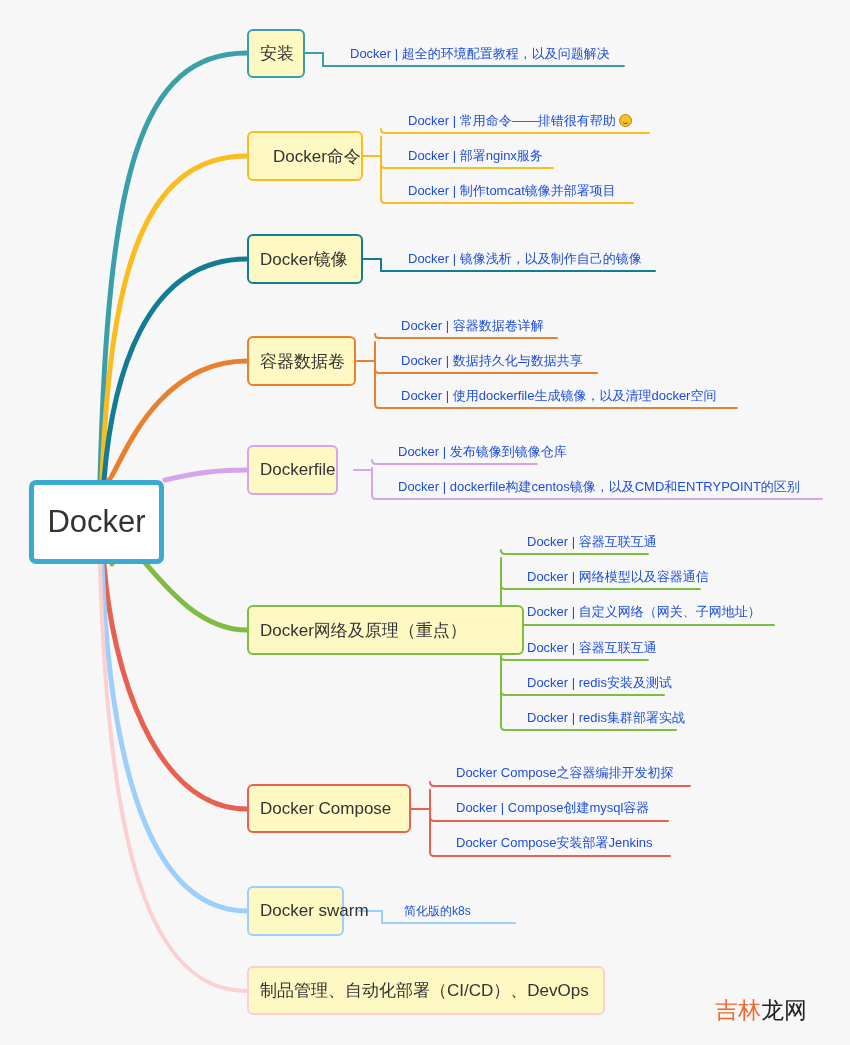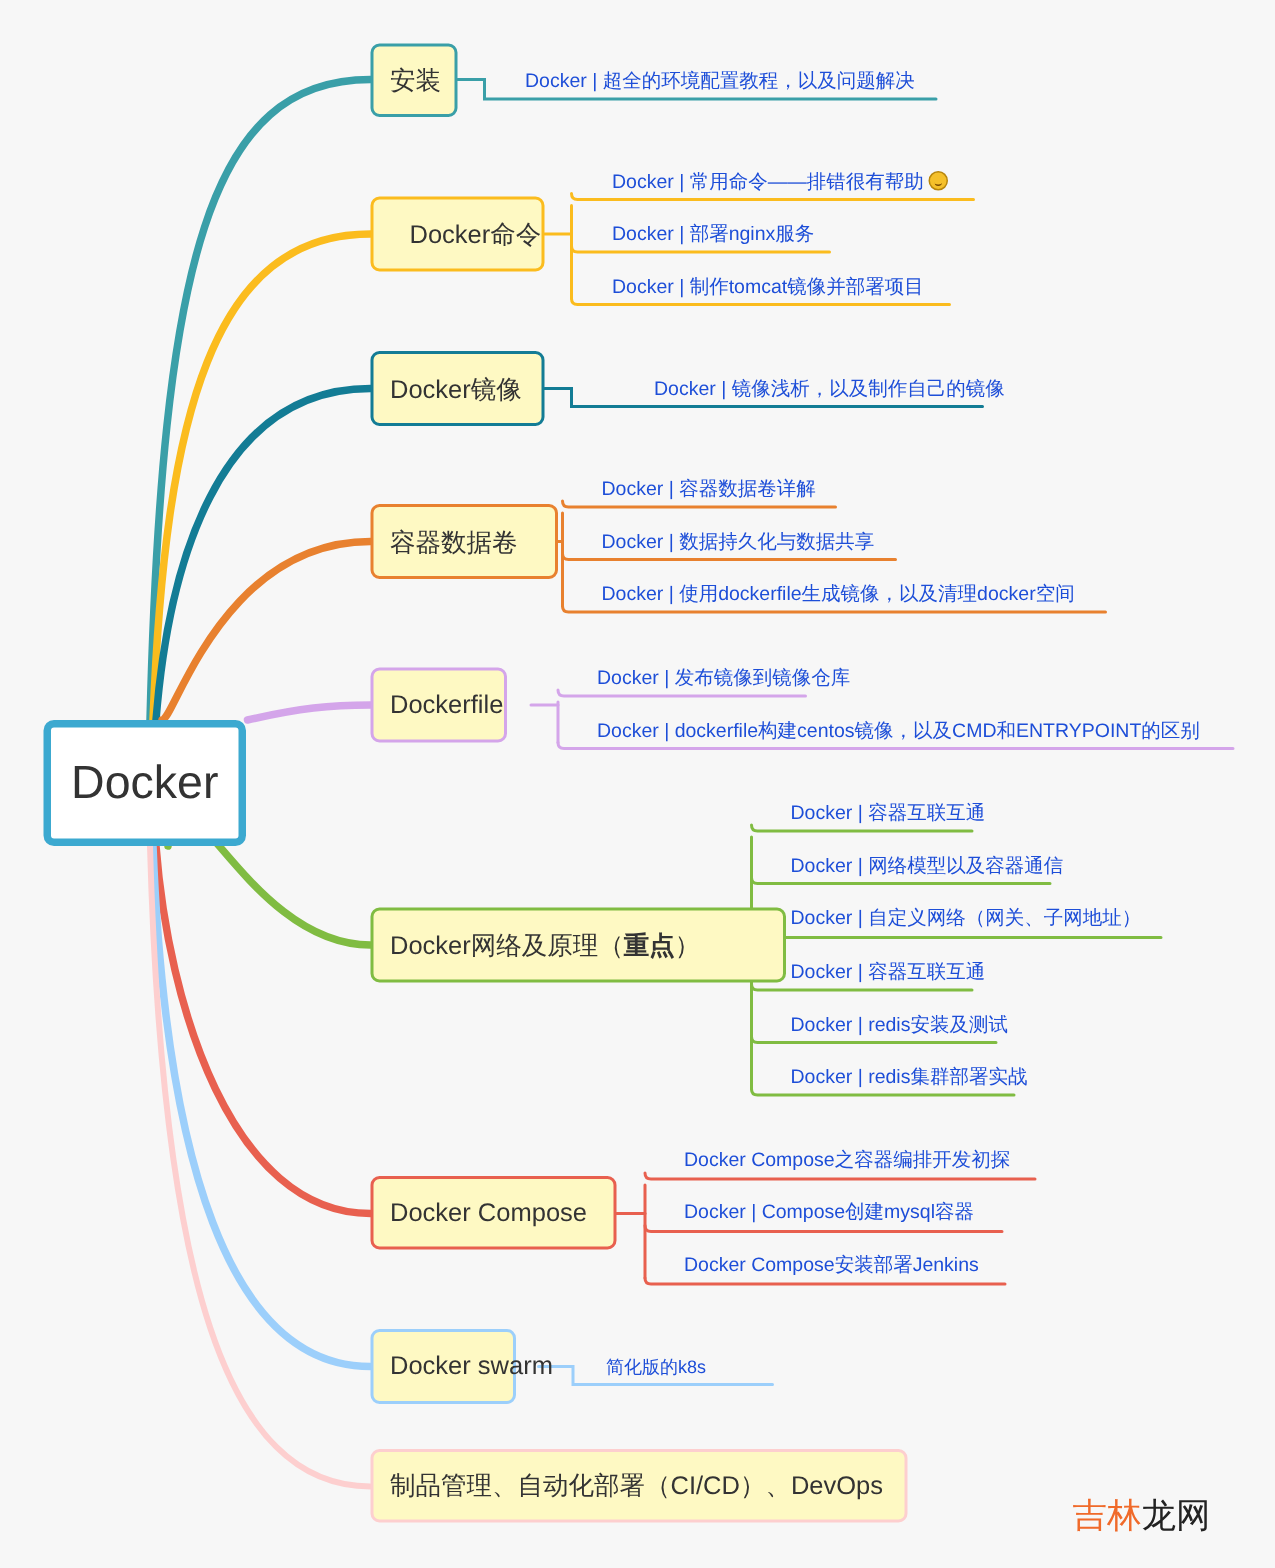--- a/index.html
+++ b/index.html
@@ -4,21 +4,21 @@
 <style>
   html, body { margin:0; padding:0; }
   body { width:850px; height:1045px; background:#f7f7f7; position:relative; overflow:hidden;
          font-family:"Liberation Sans","DejaVu Sans",sans-serif; color:#333; }
   #lines { position:absolute; left:0; top:0; width:850px; height:1045px; }
   .root { position:absolute; left:29px; top:480px; width:135px; height:84px; box-sizing:border-box;
           border:5px solid #3ca9d0; border-radius:7px; background:#fff;
           display:flex; align-items:center; justify-content:center; font-size:31px; color:#333; }
   .topic { position:absolute; box-sizing:border-box; border:2px solid; border-radius:6px; background:#fef9c3;
            display:flex; align-items:center; padding:0 11px; font-size:17px; color:#333; white-space:nowrap; }
-  .topic b { font-weight:bold; }
+  .topic b { font-weight:normal; }
   .sub { position:absolute; font-size:13px; color:#1d4ed8; white-space:nowrap; }
   .emoji { display:inline-block; width:13px; height:13px; border-radius:50%; background:#f5c02a;
            border:1px solid #b8860b; box-sizing:border-box; vertical-align:-2px; margin-left:3px; position:relative; }
   .emoji::after { content:""; position:absolute; left:3px; top:6px; width:5px; height:2px; border-bottom:1px solid #7a4a00; border-radius:0 0 4px 4px; }
   .watermark { position:absolute; left:715px; top:995px; font-size:23px; }
   .wm1 { color:#f06a2a; } .wm2 { color:#222; }
 </style>
 </head>
 <body>
 
@@ -70,21 +70,21 @@
 
 <div class="topic" id="t0" style="left: 247px; top: 29px; width: 58px; height: 49px; border-color: rgb(58, 159, 168);">
     <span>安装</span>
   </div>
 <div class="topic" id="t1" style="left: 247px; top: 131px; width: 116px; height: 50px; border-color: rgb(251, 188, 30); padding-left: 24px;">
     <span>Docker命令</span>
   </div>
 <div class="topic" id="t2" style="left: 247px; top: 234px; width: 116px; height: 50px; border-color: rgb(19, 124, 149);">
     <span>Docker镜像</span>
   </div>
-<div class="topic" id="t3" style="left: 247px; top: 336px; width: 125px; height: 50px; border-color: rgb(232, 129, 47);">
+<div class="topic" id="t3" style="left: 247px; top: 336px; width: 109px; height: 50px; border-color: rgb(232, 129, 47);">
     <span>容器数据卷</span>
   </div>
 <div class="topic" id="t4" style="left: 247px; top: 445px; width: 91px; height: 50px; border-color: rgb(212, 165, 234);">
     <span>Dockerfile</span>
   </div>
 <div class="topic" id="t5" style="left: 247px; top: 605px; width: 277px; height: 50px; border-color: rgb(128, 188, 66);">
     <span>Docker网络及原理（</span>
     <b>重点</b>
     <span>）</span>
   </div>
@@ -97,21 +97,21 @@
 <div class="topic" id="t8" style="left: 247px; top: 966px; width: 358px; height: 49px; border-color: rgb(253, 207, 207);">
     <span>制品管理、自动化部署（CI/CD）、DevOps</span>
   </div>
 
 <div class="sub" style="left:350px;top:45px;">Docker | 超全的环境配置教程，以及问题解决</div>
 
 <div class="sub" style="left:408px;top:112px;"><span>Docker | 常用命令——排错很有帮助</span><span class="emoji"></span></div>
 <div class="sub" style="left:408px;top:147px;">Docker | 部署nginx服务</div>
 <div class="sub" style="left:408px;top:182px;">Docker | 制作tomcat镜像并部署项目</div>
 
-<div class="sub" style="left:408px;top:250px;margin-left:28px;">Docker | 镜像浅析，以及制作自己的镜像</div>
+<div class="sub" style="left:408px;top:250px;">Docker | 镜像浅析，以及制作自己的镜像</div>
 
 <div class="sub" style="left:401px;top:317px;">Docker | 容器数据卷详解</div>
 <div class="sub" style="left:401px;top:352px;">Docker | 数据持久化与数据共享</div>
 <div class="sub" style="left:401px;top:387px;">Docker | 使用dockerfile生成镜像，以及清理docker空间</div>
 
 <div class="sub" style="left:398px;top:443px;">Docker | 发布镜像到镜像仓库</div>
 <div class="sub" style="left:398px;top:478px;">Docker | dockerfile构建centos镜像，以及CMD和ENTRYPOINT的区别</div>
 
 <div class="sub" style="left:527px;top:533px;">Docker | 容器互联互通</div>
 <div class="sub" style="left:527px;top:568px;">Docker | 网络模型以及容器通信</div>

